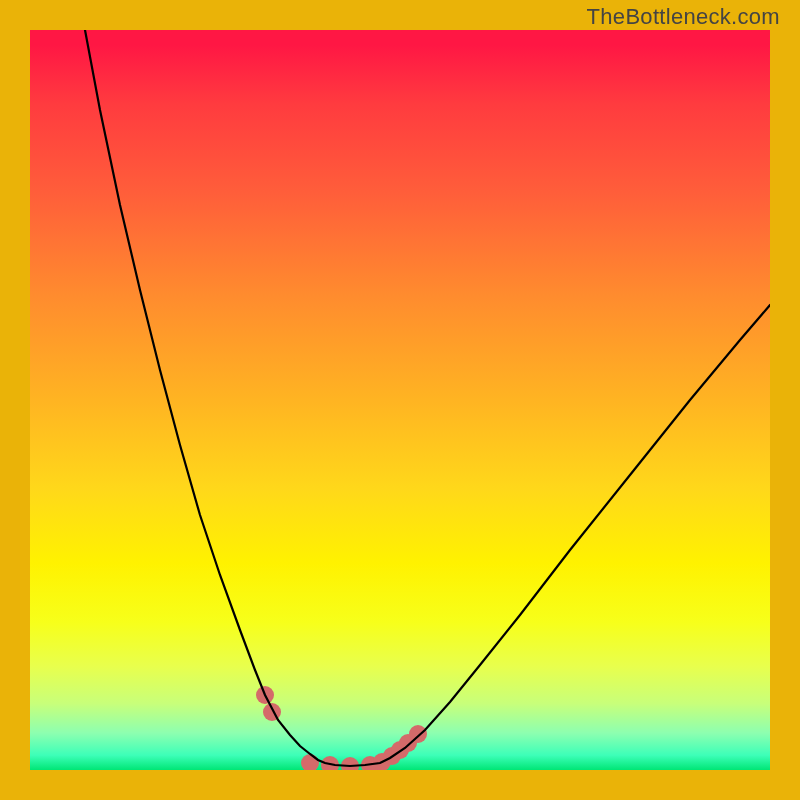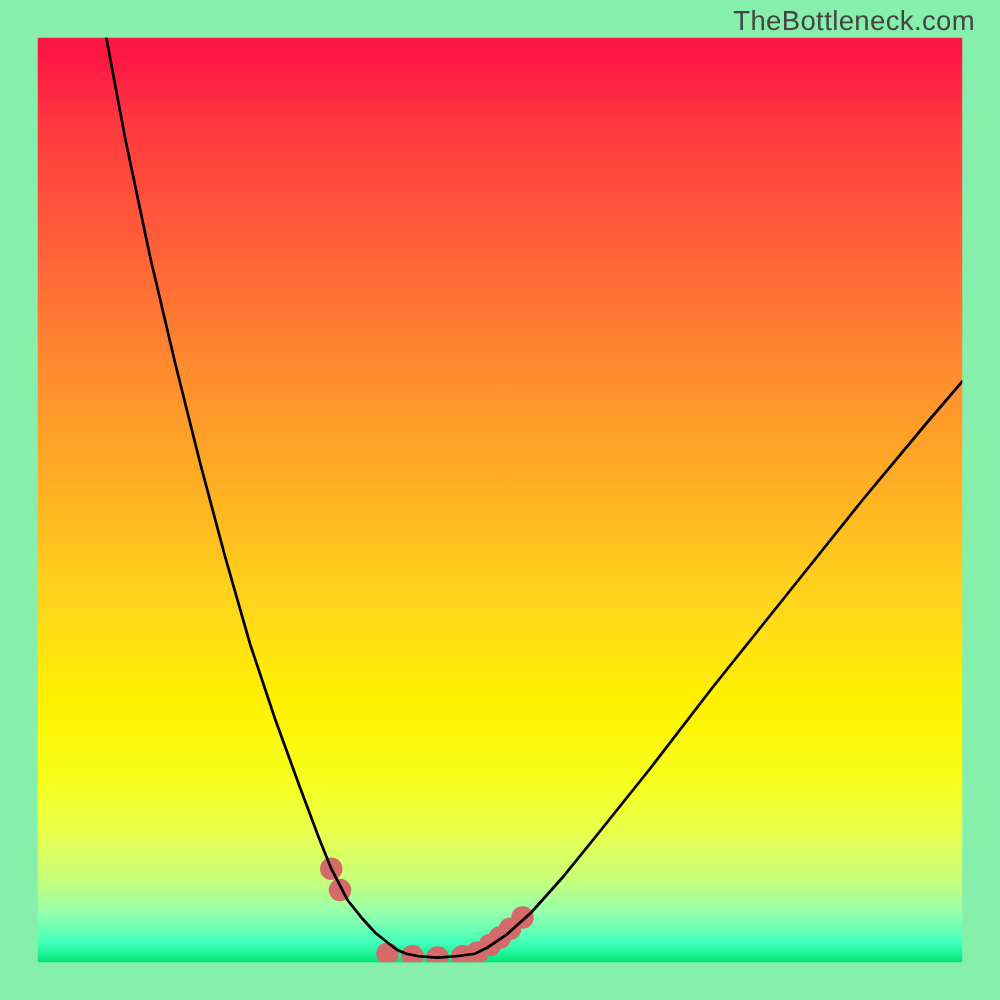--- a/index.html
+++ b/index.html
@@ -6,21 +6,21 @@
     margin: 0;
     padding: 0;
     width: 800px;
     height: 800px;
     background: #000;
     overflow: hidden;
   }
   .frame {
     position: absolute;
     inset: 0;
-    background: #86efac;
+    background: #eab308;
     text-align: right;
   }
   .plot {
     position: absolute;
     left: 30px;
     top: 30px;
     width: 740px;
     height: 740px;
     overflow: hidden;
   }

